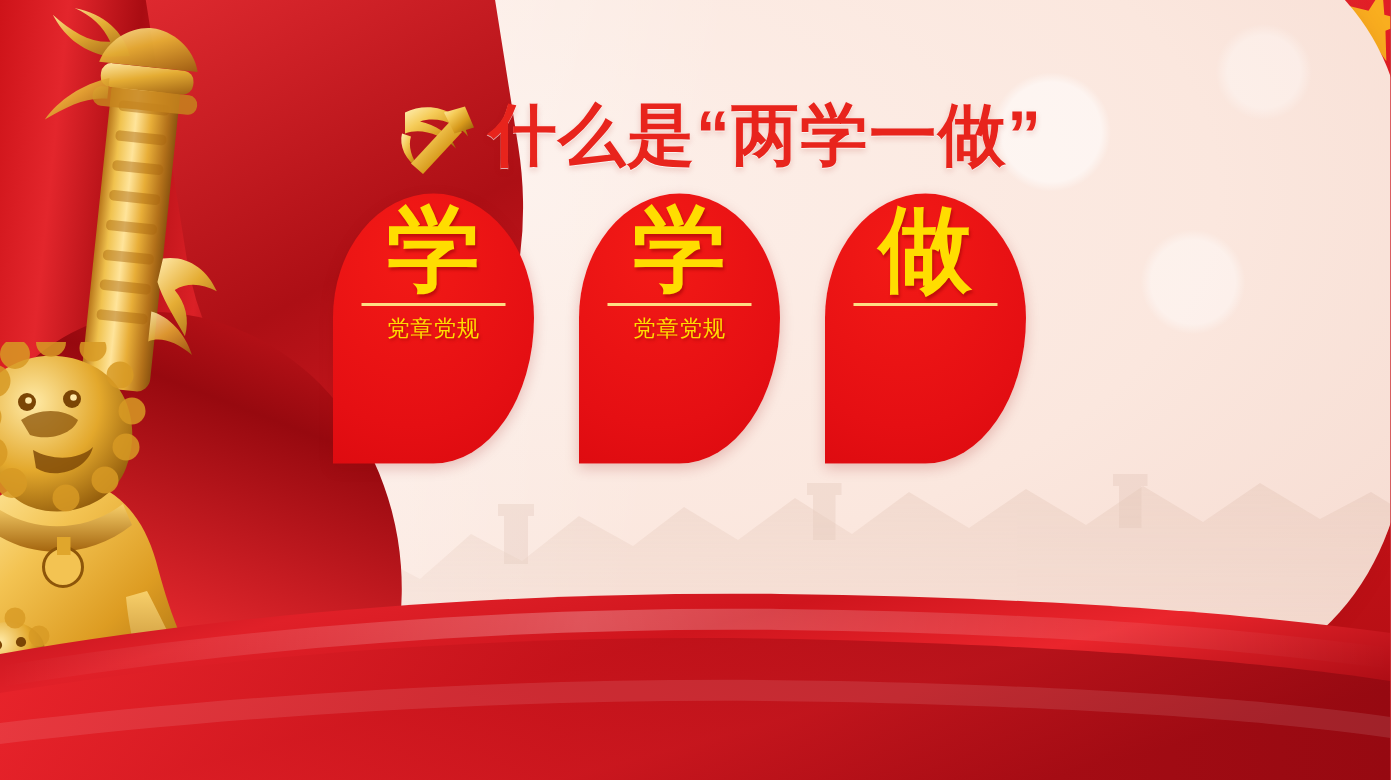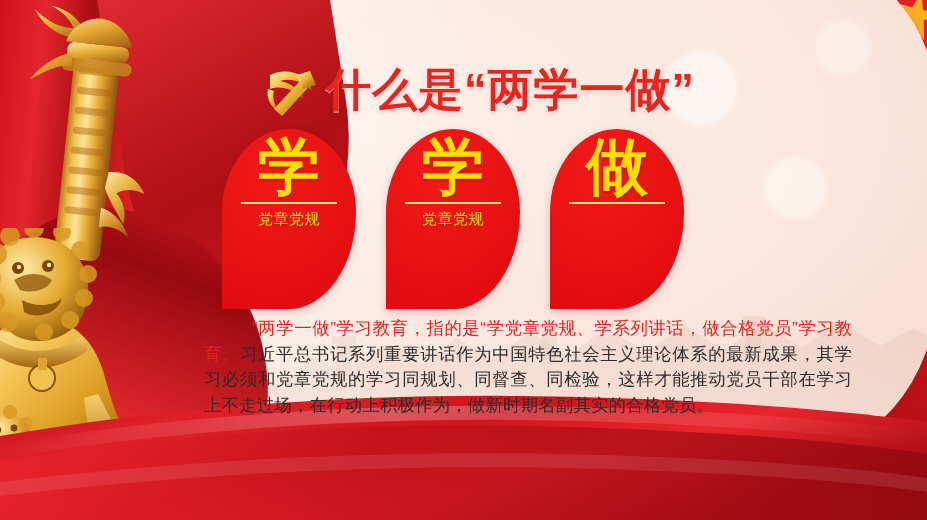--- a/index.html
+++ b/index.html
@@ -392,17 +392,14 @@
       <div class="card-sub no-sel">党章党规</div>
     </div>
 
     <div class="card">
       <div class="card-big no-sel">做</div>
       <div class="card-rule"></div>
     </div>
 
   </div>
 
-  <div id="body-copy">
-    <span class="indent"></span><span class="hl">“两学一做”学习教育，指的是“学党章党规、学系列讲话，做合格党员”学习教育。</span><span>习近平总书记系列重要讲话作为中国特色社会主义理论体系的最新成果，其学习必须和党章党规的学习同规划、同督查、同检验，这样才能推动党员干部在学习上不走过场，在行动上积极作为，做新时期名副其实的合格党员。</span>
-  </div>
 
 </div>
 
 </body></html>

